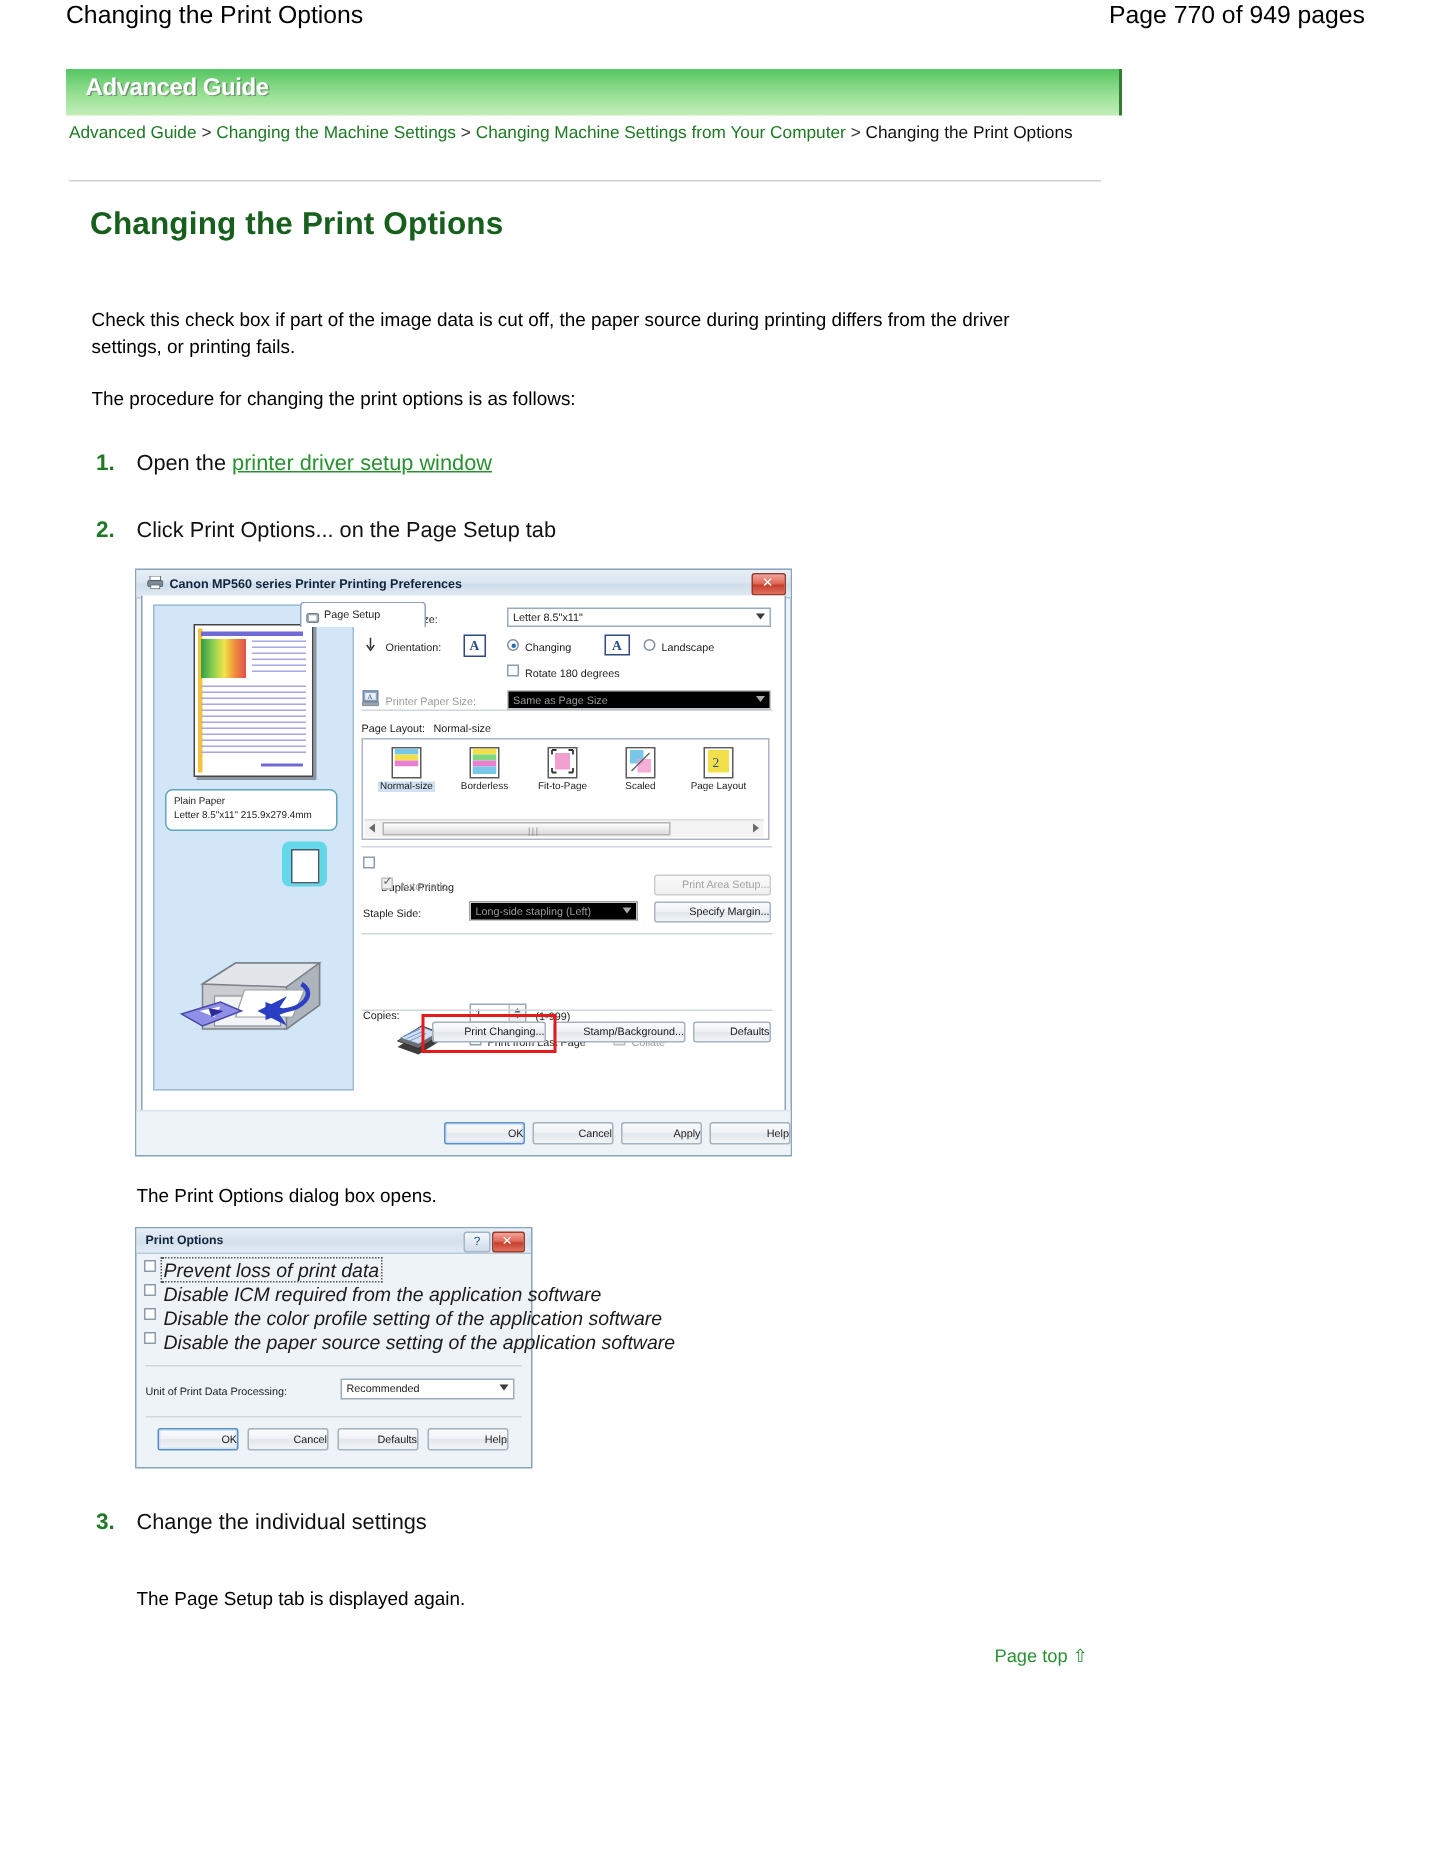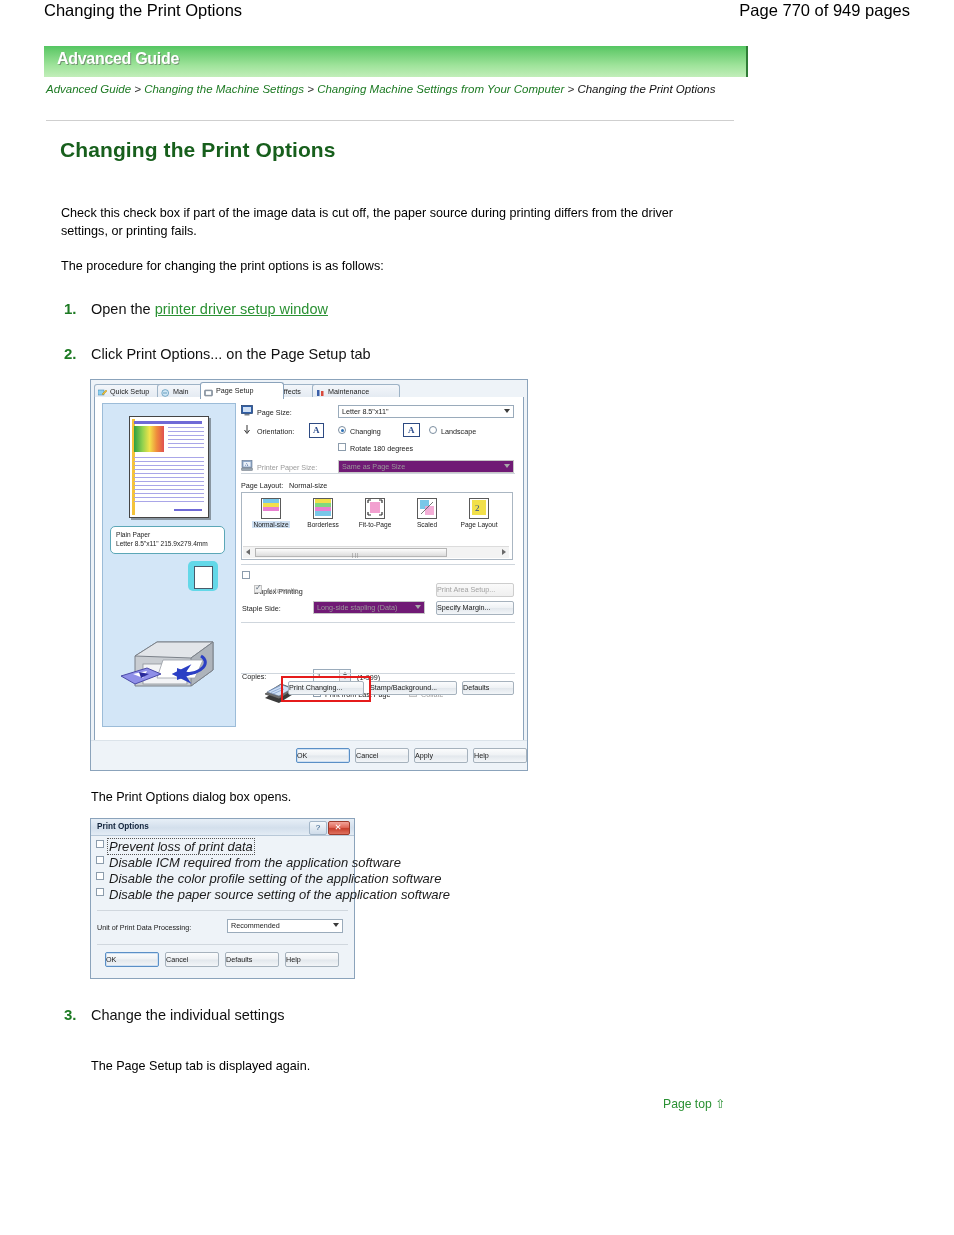--- a/index.html
+++ b/index.html
@@ -22,21 +22,21 @@
     background:linear-gradient(to bottom,#54c662 0%,#6cce72 18%,#9ee39a 62%,#c2eeba 100%);
     border-right:2px solid #2f7d36;
   }
   .banner .btxt{
     position:absolute;left:13px;top:4px;font-size:16px;font-weight:bold;color:#ffffff;
     letter-spacing:-0.3px;
     text-shadow:1px 1px 0 rgba(90,90,90,.55);
   }
 
   
-  .crumbs{position:absolute;left:46px;top:82px;width:690px;font-size:11.5px;line-height:15px;color:#111;font-style:italic;}
+  .crumbs{position:absolute;left:46px;top:82px;width:690px;font-size:11.5px;line-height:15px;color:#111;}
   .crumbs a{color:#1d7a23;text-decoration:none;}
   .crumbs .sep{color:#333;}
   .crumbs .cur{color:#111;}
   .rule{position:absolute;left:46px;top:120px;width:688px;height:1px;background:#cfcfcf;}
 
   
   h1.h-title{
     position:absolute;left:60px;top:138px;margin:0;
     font-size:21px;font-weight:bold;color:#175f1c;letter-spacing:.1px;
   }
@@ -118,21 +118,21 @@
   
   .rpane{position:absolute;left:146px;top:6px;right:6px;bottom:6px;}
   .row{position:relative;height:15px;margin-bottom:2px;}
   .lbl{position:absolute;font-size:7.2px;color:#1b1b1b;white-space:nowrap;line-height:13px;}
   .lbl.dim{color:#9a9a9a;}
   .ico{position:absolute;width:12px;height:11px;}
   .combo{
     position:absolute;height:13px;background:#fff;border:1px solid #9aabbb;box-sizing:border-box;
     font-size:7.2px;line-height:11px;padding-left:3px;color:#1b1b1b;white-space:nowrap;overflow:hidden;
   }
-  .combo.dim{background:#701a75;color:#9a9a9a;border-color:#c6c6c6;}
+  .combo.dim{background:#000000;color:#9a9a9a;border-color:#c6c6c6;}
   .combo .arw{position:absolute;right:3px;top:3px;width:0;height:0;
     border-left:3px solid transparent;border-right:3px solid transparent;border-top:4px solid #3a3a3a;}
   .combo.dim .arw{border-top-color:#a8a8a8;}
 
   .radio{position:absolute;width:8px;height:8px;border-radius:50%;border:1px solid #7c8ea0;background:#fff;box-sizing:border-box;}
   .radio.on:after{content:"";position:absolute;left:1.5px;top:1.5px;width:3px;height:3px;border-radius:50%;background:#2a6fb5;}
   .chk{position:absolute;width:8px;height:8px;border:1px solid #8c9cac;background:#fff;box-sizing:border-box;}
   .chk.dim{background:#eee;border-color:#c2c2c2;}
   .chk.on:after{content:"✓";position:absolute;left:0px;top:-3px;font-size:8px;color:#5d6d7d;line-height:10px;}
 
@@ -152,21 +152,21 @@
     background:linear-gradient(to bottom,#fdfdfd,#dcdcdc);border:1px solid #b5b5b5;box-sizing:border-box;}
   .hscroll .a1,.hscroll .a2{position:absolute;top:2px;width:0;height:0;border-top:3px solid transparent;border-bottom:3px solid transparent;}
   .hscroll .a1{left:3px;border-right:4px solid #6a6a6a;}
   .hscroll .a2{right:3px;border-left:4px solid #6a6a6a;}
   .hscroll .grip{position:absolute;left:96px;top:3px;font-size:6px;color:#888;letter-spacing:1px;}
 
   .btn{
     position:absolute;height:14px;box-sizing:border-box;
     background:linear-gradient(to bottom,#fbfcfd 0%,#eef1f4 48%,#e2e7ec 52%,#f2f5f8 100%);
     border:1px solid #a6b2bd;border-radius:2px;
-    font-size:7.2px;line-height:12px;text-align:left;color:#1b1b1b;white-space:nowrap;
+    font-size:7.2px;line-height:12px;text-align:right;color:#1b1b1b;white-space:nowrap;
   }
   .btn.dim{color:#a2a2a2;border-color:#cdcdcd;background:linear-gradient(to bottom,#fafafa,#efefef);}
   .btn.def{border:1px solid #5a8fc6;box-shadow:0 0 0 1px #cfe0f2 inset;}
 
   .spin{position:absolute;width:38px;height:13px;background:#fff;border:1px solid #9aabbb;box-sizing:border-box;font-size:7.2px;line-height:11px;padding-left:3px;}
   .spin .ud{position:absolute;right:0;top:0;width:10px;height:11px;border-left:1px solid #c3c3c3;background:linear-gradient(to bottom,#fafcfe,#e7ecf1);}
   .spin .ud:before{content:"";position:absolute;left:3px;top:2px;border-left:2.5px solid transparent;border-right:2.5px solid transparent;border-bottom:3px solid #5a5a5a;}
   .spin .ud:after{content:"";position:absolute;left:3px;bottom:2px;border-left:2.5px solid transparent;border-right:2.5px solid transparent;border-top:3px solid #5a5a5a;}
 
   .redbox{position:absolute;border:2px solid #e51b1b;box-sizing:border-box;}
@@ -227,20 +227,31 @@
     <span class="txt"><span>Open the </span><a class="lnk" href="#">printer driver setup window</a></span>
   </div>
 
   <div class="step s2">
     <span class="num">2.</span>
     <span class="txt">Click Print Options... on the Page Setup tab</span>
   </div>
 
   <div class="win">
 
+    <div class="tbar">
+      <span class="picon">
+        <svg width="11" height="9" viewBox="0 0 11 9">
+            <rect x="2" y="0" width="7" height="3" fill="#fff" stroke="#55606b" stroke-width=".6"></rect>
+            <rect x="0.5" y="3" width="10" height="4" rx="1" fill="#7d8a96" stroke="#4e5a66" stroke-width=".6"></rect>
+            <rect x="2.5" y="6" width="6" height="2.5" fill="#fff" stroke="#55606b" stroke-width=".5"></rect>
+          </svg>
+      </span>
+      <span class="ttl">Canon MP560 series Printer Printing Preferences</span>
+      <span class="closebtn"></span>
+    </div>
 
     <div class="tabs">
       <div class="tab" style="left:0px;width:62px;">
         <span class="ti"><svg width="9" height="8" viewBox="0 0 9 8">
               <rect x="0" y="1" width="6" height="5" fill="#8fd0f0" stroke="#3b7fa8" stroke-width=".5"></rect>
               <path d="M4 5l4-4 1 1-4 4z" fill="#f2c12e" stroke="#9a7a18" stroke-width=".4"></path>
             </svg></span>
         <span>Quick Setup</span>
       </div>
       <div class="tab" style="left:63px;width:42px;">
@@ -451,21 +462,21 @@
             <span class="lbl" style="left:13px;top:1px;margin-top:15px;">Duplex Printing</span>
           </div>
           <div style="position:relative;height:16px;">
             <span class="chk dim on" style="left:13px;top:2px;"></span>
             <span class="lbl dim" style="left:25px;top:1px;">Automatic</span>
             <span class="btn dim" style="left:195px;top:0px;width:78px;">Print Area Setup...</span>
           </div>
           <div style="position:relative;height:18px;">
             <span class="lbl" style="left:1px;top:3px;">Staple Side:</span>
             <span class="combo dim" style="left:72px;top:2px;width:112px;">
-              <span>Long-side stapling (Data)</span>
+              <span>Long-side stapling (Left)</span>
               <span class="arw"></span>
             </span>
             <span class="btn" style="left:195px;top:2px;width:78px;">Specify Margin...</span>
           </div>
         </div>
 
         <div class="hr" style="top:219px;"></div>
 
         <div style="position:absolute;top:224px;left:0;right:2px;">
           <div style="position:relative;height:16px;margin-top:42px;">

